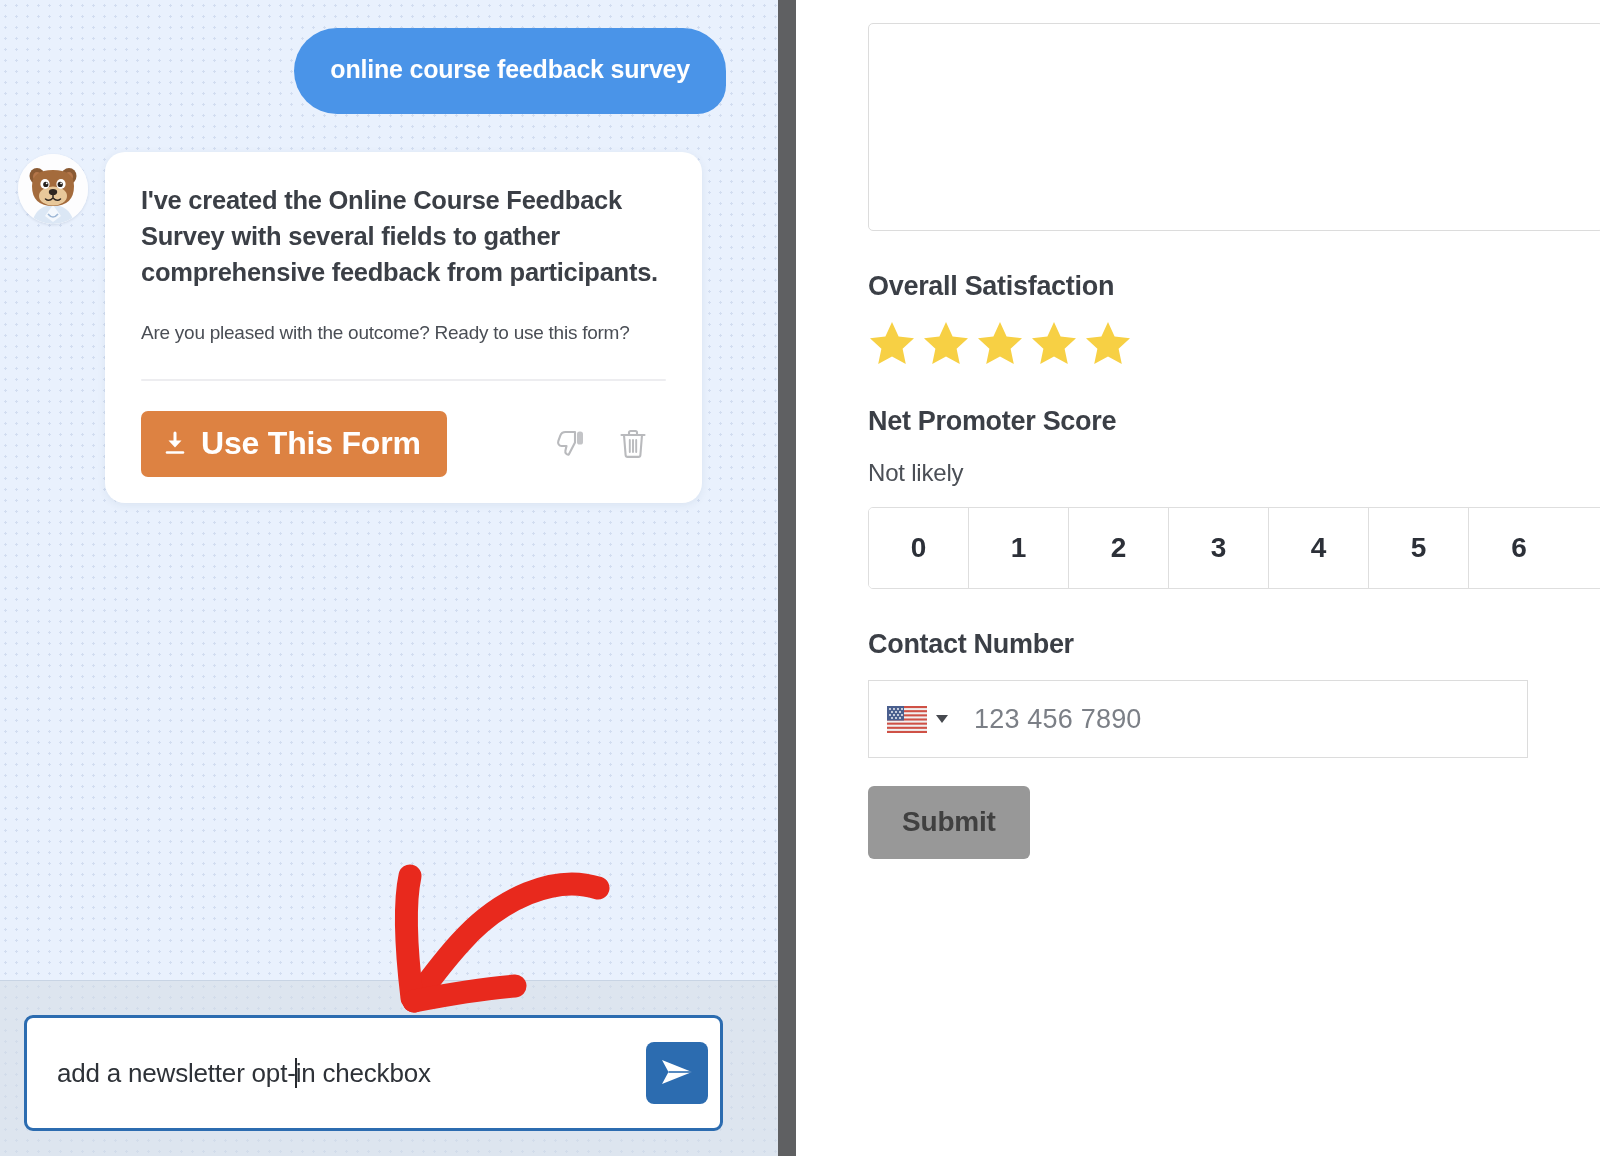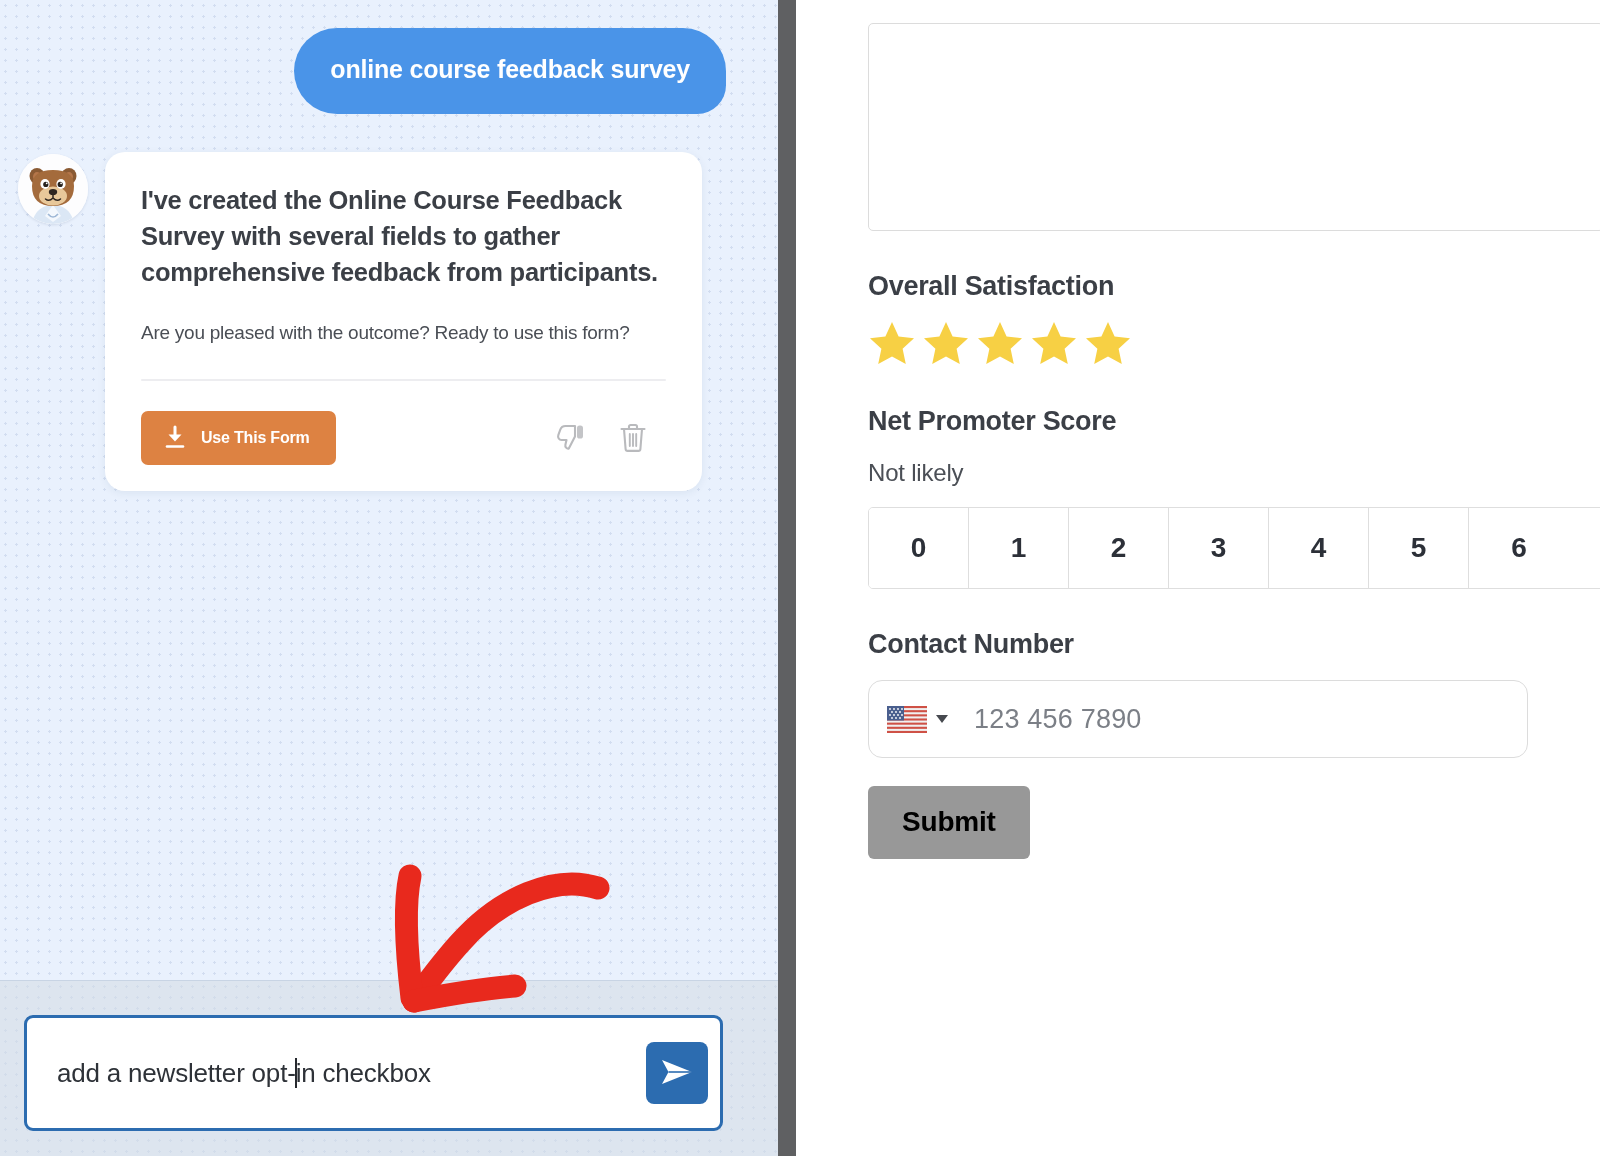--- a/index.html
+++ b/index.html
@@ -118,21 +118,21 @@
   .use-form-btn {
     display: inline-flex;
     align-items: center;
     gap: 14px;
     background: #dd8242;
     color: #ffffff;
     border: none;
     border-radius: 7px;
     padding: 14px 26px 15px 22px;
     font-family: "Liberation Sans", sans-serif;
-    font-size: 16px;
+    font-size: 32px;
     font-weight: bold;
     letter-spacing: -0.2px;
     cursor: pointer;
   }
   .use-form-btn svg { display: block; }
 
   .action-icons {
     margin-left: auto;
     display: flex;
     align-items: center;
@@ -298,21 +298,21 @@
     background: #ffffff;
     cursor: pointer;
   }
   .nps-cell:last-child { border-right: none; }
 
   .phone-box {
     margin-top: 20px;
     width: 660px;
     height: 78px;
     border: 1.5px solid #dcdcdc;
-    border-radius: 14px;
+    border-radius: 0;
     background: #ffffff;
     display: flex;
     align-items: center;
     padding-left: 18px;
   }
   .flag-select {
     display: flex;
     align-items: center;
     gap: 9px;
     cursor: pointer;
@@ -327,21 +327,21 @@
   .phone-placeholder {
     margin-left: 26px;
     font-size: 27px;
     color: #7b7f86;
     letter-spacing: 0.2px;
   }
 
   .submit-btn {
     margin-top: 0;
     background: #989898;
-    color: #000000;
+    color: #404040;
     border: none;
     border-radius: 6px;
     font-family: "Liberation Sans", sans-serif;
     font-size: 28px;
     font-weight: bold;
     letter-spacing: -0.2px;
     padding: 20px 34px 21px 34px;
     cursor: pointer;
   }
 

